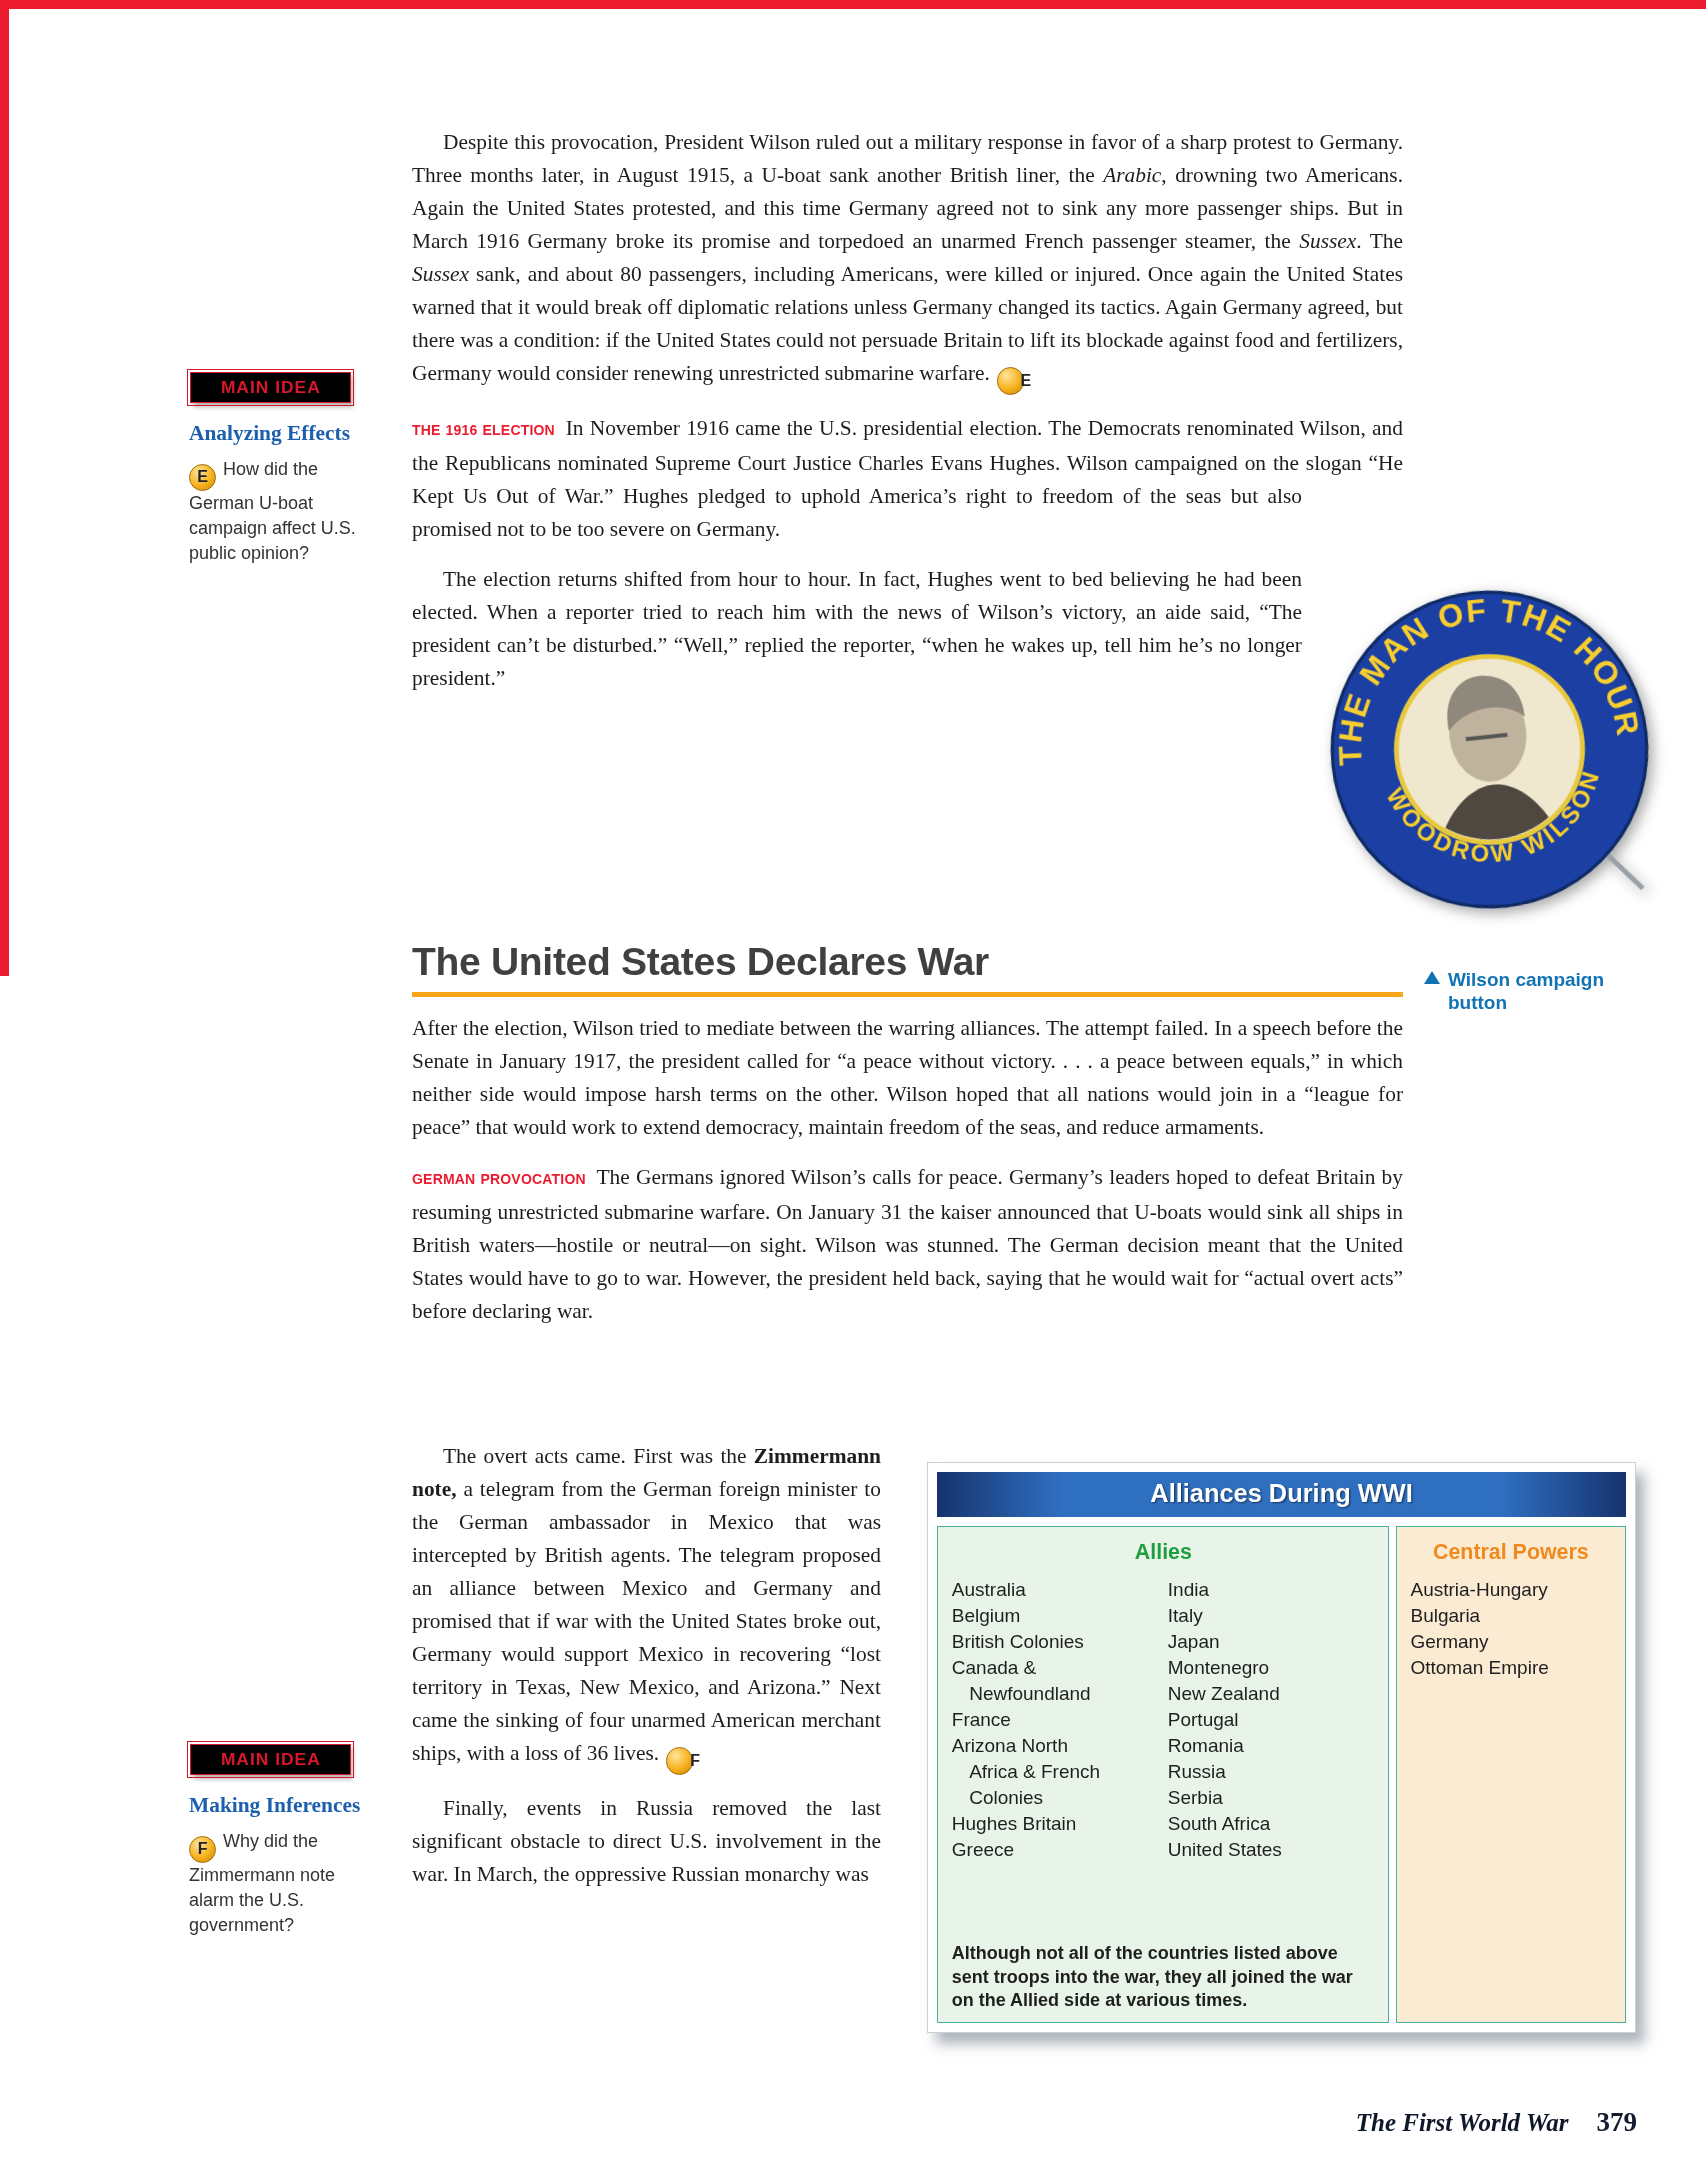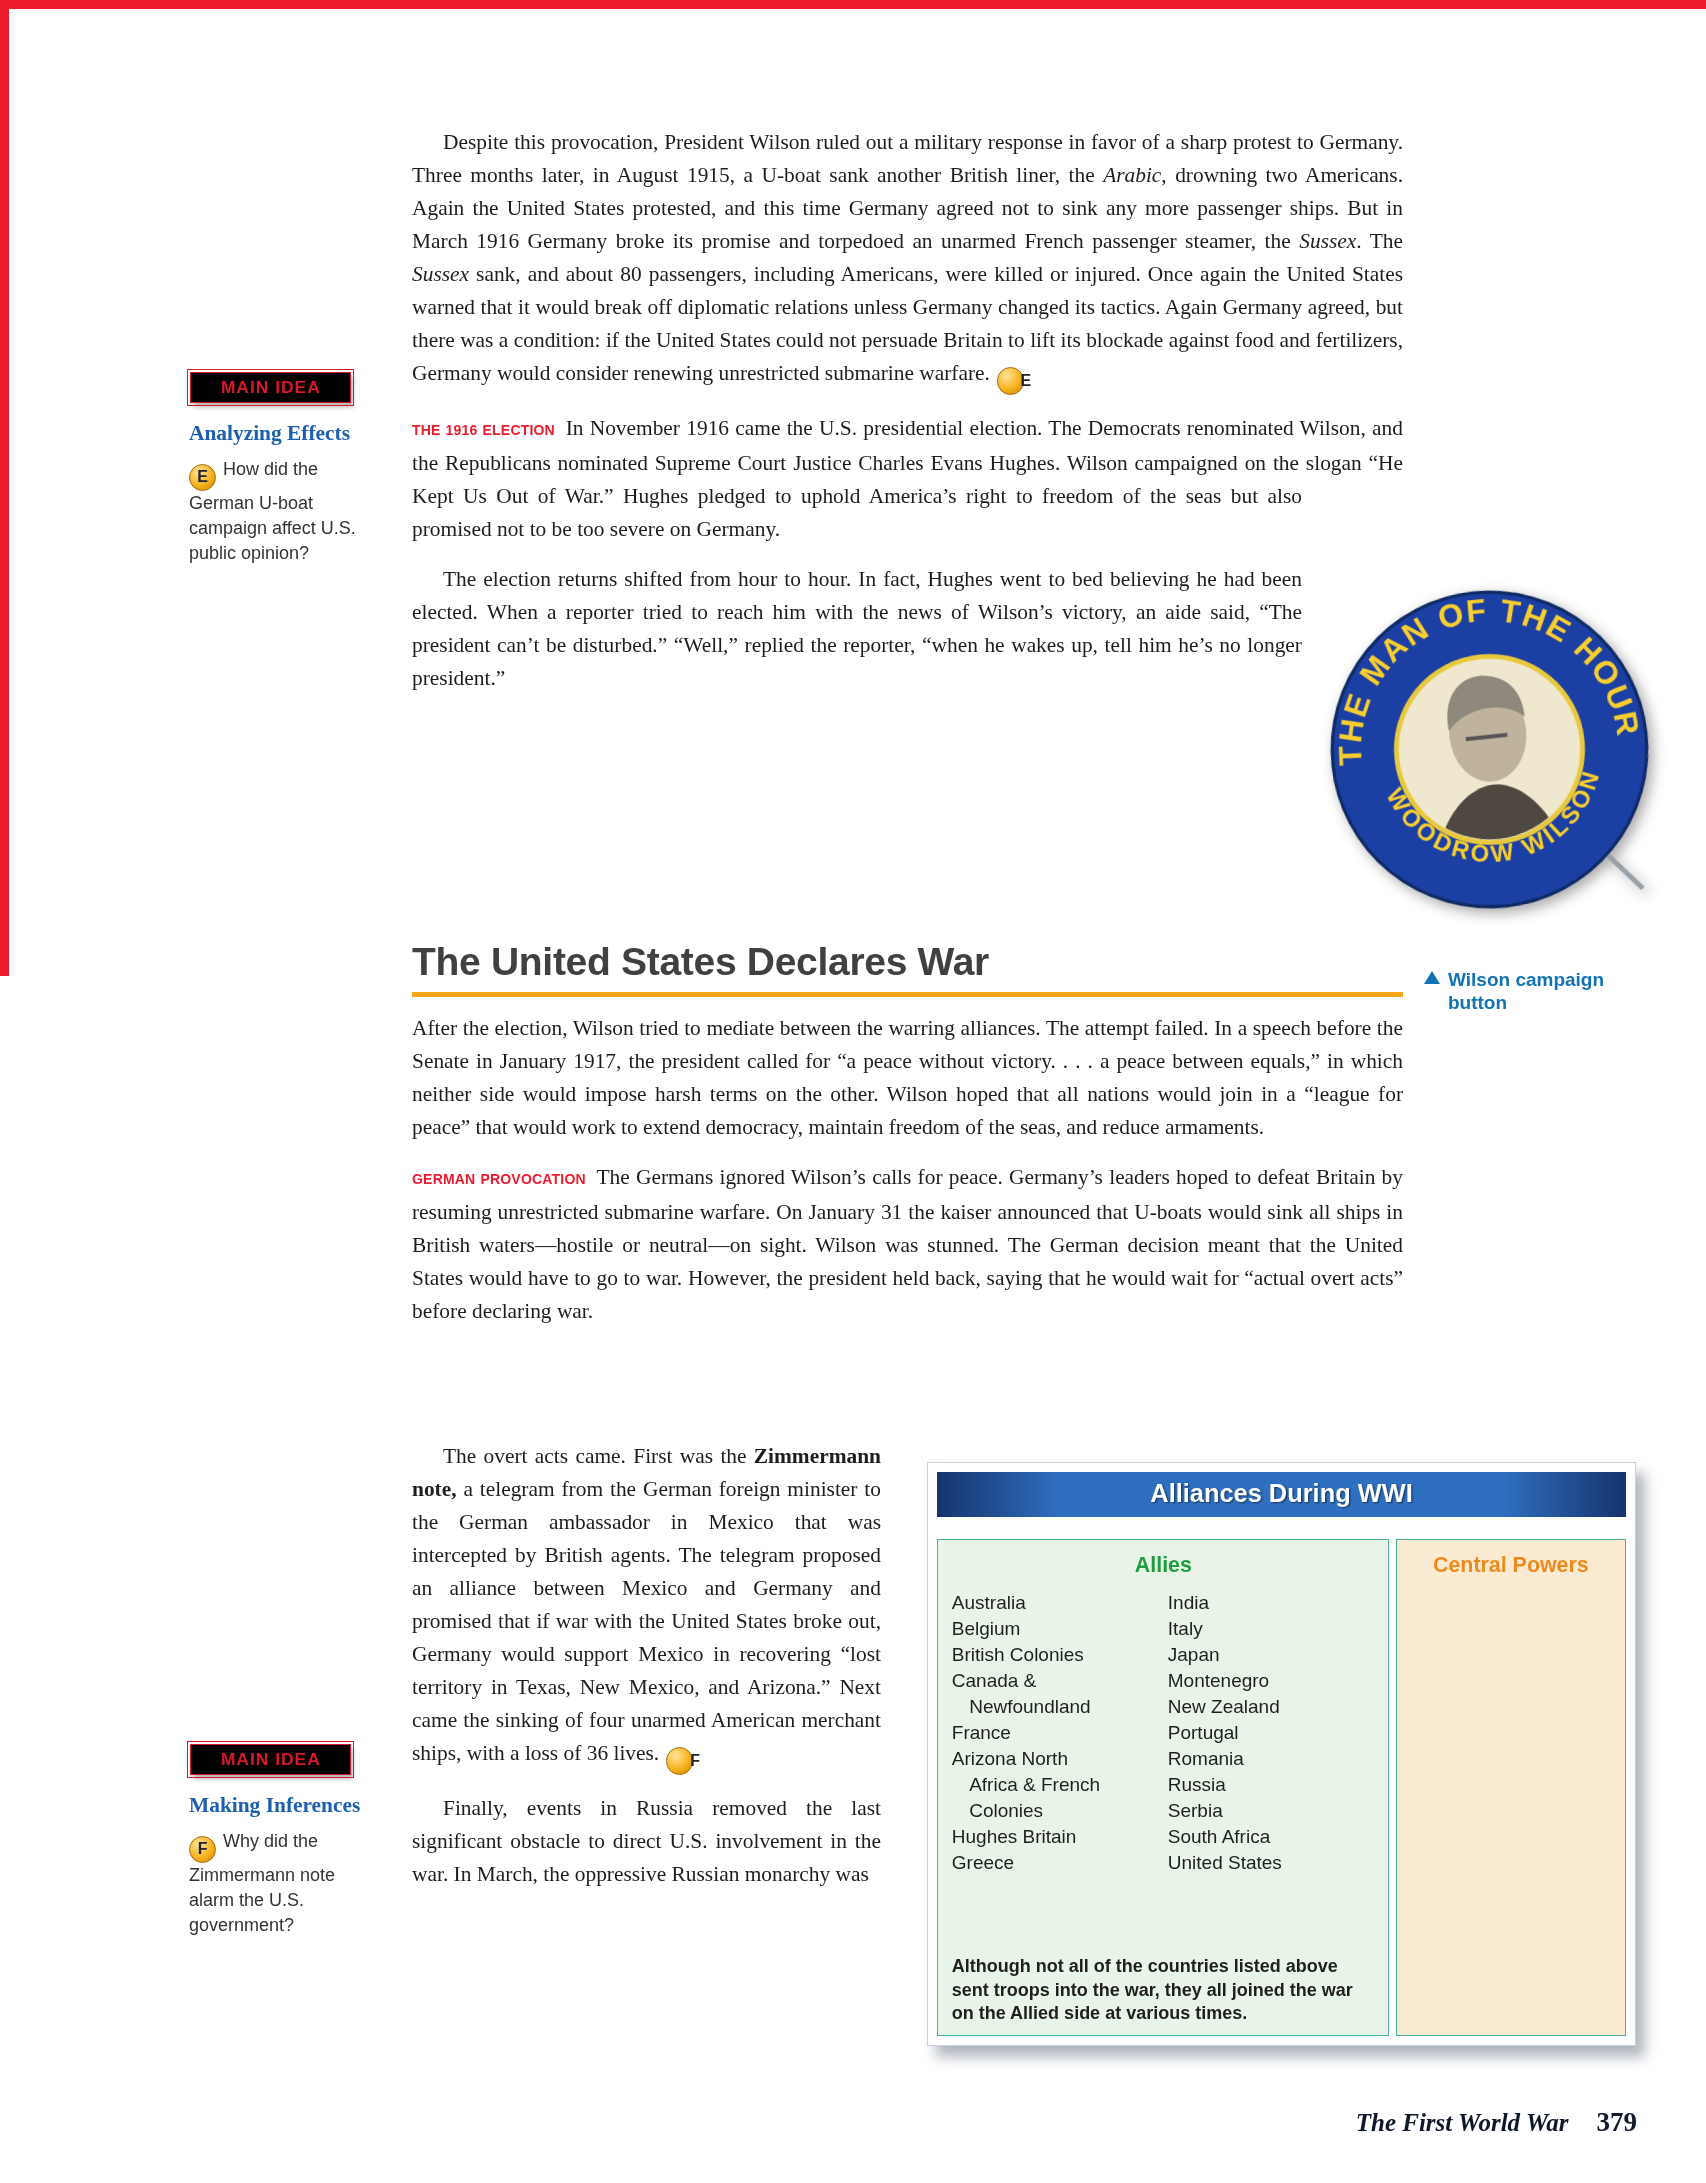--- a/index.html
+++ b/index.html
@@ -58,21 +58,21 @@
        border-bottom:13.4px solid #1273B5;margin-top:2.7px;}
   .caption-text{width:161px;color:#1273B5;font:bold 19px/23.4px "Liberation Sans",sans-serif;}
 
   
   .alliances-card{position:absolute;left:927px;top:1462px;width:709px;background:#ffffff;
                   padding:9.4px;box-sizing:border-box;border:0.7px solid #C9D2DB;
                   box-shadow:9.4px 10.7px 12px rgba(100,110,125,.5);}
   .alliances-title{background:linear-gradient(90deg,#16336E 0%,#2F6FC0 18%,#2F6FC0 82%,#16336E 100%);
                    color:#fff;font:bold 25.4px "Liberation Sans",sans-serif;text-align:center;
                    padding:6.7px 0 8.7px 0;text-shadow:1.3px 1.3px 2px rgba(0,0,0,.5);}
-  .alliances-body{display:flex;gap:6.7px;margin-top:22px;min-height:497px;}
+  .alliances-body{display:flex;gap:6.7px;margin-top:9px;min-height:497px;}
   .panel{box-sizing:border-box;padding:9.4px 13.4px;display:flex;flex-direction:column;}
   .panel.allies{width:452px;background:#E9F4E8;border:1.3px solid #49B09A;}
   .panel.central{flex:1;background:#FBEBD3;border:1.3px solid #49B09A;}
   .panel h4{margin:4px 0 12px 0;text-align:center;font:bold 21.4px "Liberation Sans",sans-serif;}
   .allies h4{color:#1E9E3E;}
   .central h4{color:#F08A1D;}
   .cols{display:flex;}
   .cols .country-list:first-child{width:216px;}
   .country-list .li{font:19px/26px "Liberation Sans",sans-serif;color:#1f1f1f;}
   .country-list .li.ind{padding-left:17.4px;}
@@ -188,20 +188,26 @@
               <div class="li">Russia</div>
               <div class="li">Serbia</div>
               <div class="li">South Africa</div>
               <div class="li">United States</div>
             </div>
         </div>
         <p class="note">Although not all of the countries listed above sent troops into the war, they all joined the war on the Allied side at various times.</p>
       </div>
       <div class="panel central">
         <h4>Central Powers</h4>
+        <div class="country-list">
+            <div class="li">Austria-Hungary</div>
+            <div class="li">Bulgaria</div>
+            <div class="li">Germany</div>
+            <div class="li">Ottoman Empire</div>
+          </div>
       </div>
     </div>
   </section>
 
   <footer class="page-footer">
     <span class="footer-title">The First World War</span>
     <span class="footer-page">379</span>
   </footer>
 
 </div>

